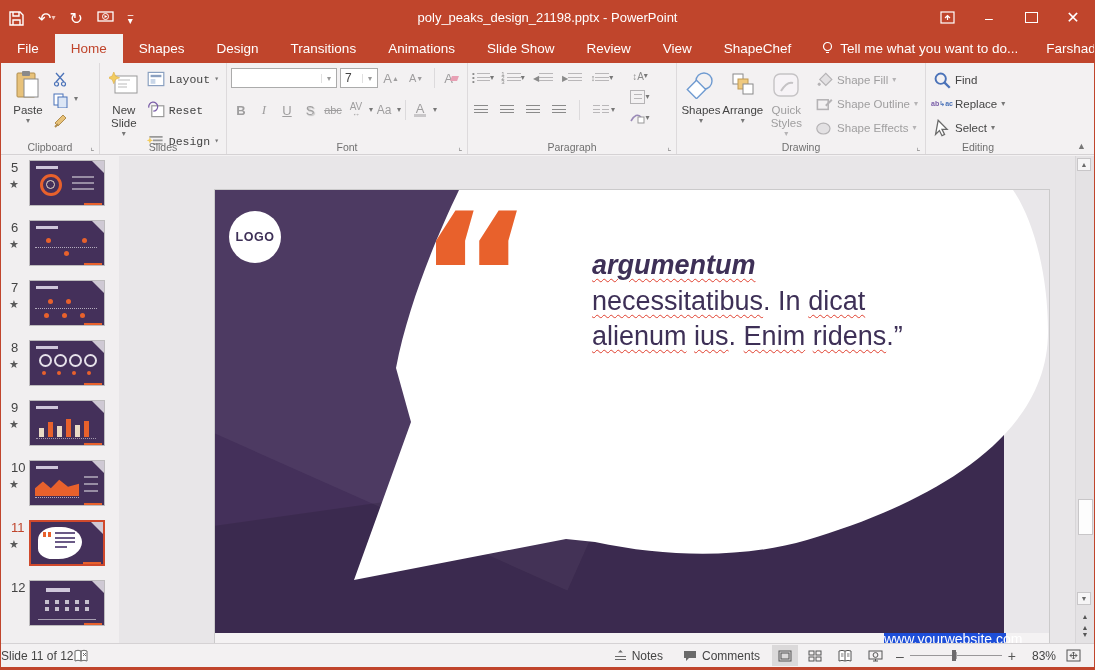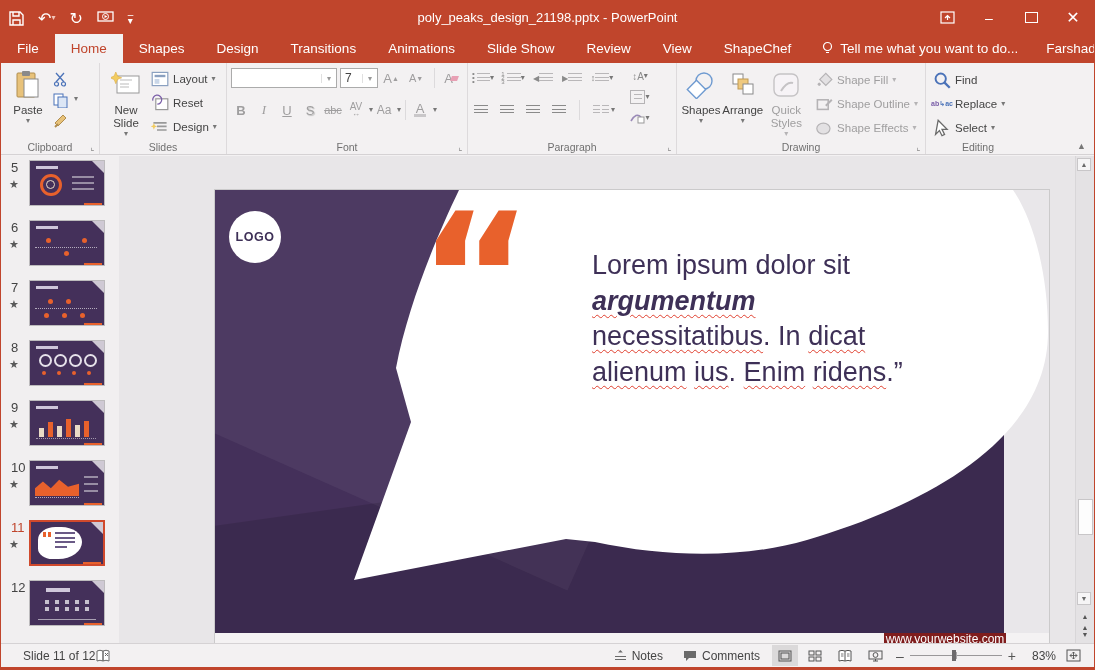--- a/index.html
+++ b/index.html
@@ -56,40 +56,40 @@
   #panelsb{position:absolute;right:0;top:0;width:17px;height:490px;background:#EBE9EA;border-left:1px solid #DFDDDE;}
   .sbarrow{position:absolute;left:1px;width:14px;height:13px;background:#F6F5F6;border:1px solid #C8C6C8;color:#6a6a6a;
            font-size:7px;line-height:12px;text-align:center;box-sizing:border-box;}
   
   #canvas{position:absolute;left:118px;top:0;width:959px;height:490px;background:#E8E6E8;overflow:hidden;margin-top:32px;}
   #slide{position:absolute;left:96px;top:2px;width:834px;height:457px;background:#E9E7EA;box-shadow:0 0 0 1px rgba(0,0,0,.12);}
   #slide-purple{position:absolute;left:0;top:0;width:789px;height:443px;background:#44305A;overflow:hidden;}
   #slide-purple .facet1{position:absolute;left:-120px;top:-200px;width:600px;height:500px;background:rgba(255,255,255,.05);transform:rotate(24deg);}
   #slide-purple .facet2{position:absolute;left:-60px;bottom:-260px;width:900px;height:420px;background:rgba(0,0,0,.12);transform:rotate(-8deg);}
   #slide-strip{position:absolute;left:0;top:443px;width:834px;height:14px;background:#F4F2F3;}
-  #banner{position:absolute;left:669px;top:443px;width:122px;height:13px;background:#7f1d1d;color:#fff;
-          font-size:12px;line-height:13px;text-align:center;}
+  #banner{position:absolute;left:669px;top:443px;width:122px;height:13px;background:#1d4ed8;color:#fff;
+          font-size:14px;line-height:13px;text-align:center;}
   #banner span{text-decoration:underline;text-decoration-style:wavy;text-decoration-color:#ff8276;text-decoration-thickness:1px;text-underline-offset:2px;}
   #bubble{position:absolute;left:0;top:0;}
   #logo{position:absolute;left:14px;top:21px;width:52px;height:52px;border-radius:50%;background:#fff;
         display:flex;align-items:center;justify-content:center;font-size:12.5px;font-weight:bold;color:#3E3057;letter-spacing:.5px;}
   #quotemark{position:absolute;left:203px;top:28px;font-size:175px;line-height:120px;font-weight:bold;color:#E8612C;font-family:"DejaVu Sans",sans-serif;}
   #quotetext{position:absolute;left:377px;top:58px;width:360px;font-size:27px;line-height:35.5px;color:#3E3057;}
   #quotetext .m{text-decoration:underline;text-decoration-style:wavy;text-decoration-color:#E0402F;text-decoration-thickness:1px;text-underline-offset:4px;}
   #quotetext .bi{font-weight:bold;font-style:italic;}
   
   #vscroll{position:absolute;right:0;top:0;width:18px;height:490px;background:#E4E2E4;border-left:1px solid #D8D6D8;}
   #vthumb{position:absolute;left:2px;top:343px;width:13px;height:34px;background:#FDFDFD;border:1px solid #C8C6C8;}
   #hscroll{position:absolute;left:2px;bottom:6px;width:938px;height:17px;background:#E4E2E4;}
   #hthumb{position:absolute;left:330px;top:1px;width:578px;height:15px;background:#FDFDFD;border:1px solid #C8C6C8;box-sizing:border-box;}
   .chev{position:absolute;right:2px;width:14px;height:12px;text-align:center;font-size:7px;line-height:11px;color:#555;}
   
   #statusbar{position:absolute;left:0;bottom:2px;width:100%;height:23px;background:#F3F1F2;border-top:1px solid #D5D2D4;
              display:flex;align-items:center;font-size:12px;color:#444;}
-  #statusbar .sleft{display:flex;align-items:center;padding-left:22px;}
+  #statusbar .sleft{display:flex;align-items:center;padding-left:0;}
   #statusbar .sright{margin-left:auto;display:flex;align-items:center;gap:4px;padding-right:8px;}
   .sitem{display:flex;align-items:center;gap:5px;padding:0 8px;height:23px;}
   .viewbtn{width:26px;height:21px;display:flex;align-items:center;justify-content:center;}
   .viewbtn.sel{background:#DBD9DA;}
   #zoomslider{display:flex;align-items:center;gap:6px;margin:0 4px;}
   #ztrack{position:relative;width:92px;height:1px;background:#9a989a;}
   #zthumb{position:absolute;left:42px;top:-5px;width:4px;height:11px;background:#6d6b6d;}
   #ztick{position:absolute;left:50%;top:-3px;width:1px;height:7px;background:#aaa8aa;}
   #redline{position:absolute;left:0;bottom:0;width:100%;height:2px;background:#C0452C;}
   svg{display:block;}
@@ -209,21 +209,21 @@
           <span class="bicon">
             <svg width="30" height="26" viewBox="0 0 30 26">
                 <rect x="6" y="4" width="22" height="17" fill="#fff" stroke="#999"></rect>
                 <path d="M9 8 h12 M9 12 h9 M9 15 h9" stroke="#bbb"></path>
                 <path d="M6 6 l2-5 2 5 5 2 -5 2 -2 5 -2-5 -5-2 z" fill="#F2CC60" stroke="#D9A93F" stroke-width=".6" transform="translate(-2,-1) scale(.85)"></path>
               </svg>
           </span>
           <span>New Slide</span>
             <span class="car">▾</span>
         </div>
-        <div style="display:flex;flex-direction:column;gap:2px;padding-top:2px;">
+        <div style="display:flex;flex-direction:column;gap:9px;padding-top:2px;font-family:Liberation Mono, monospace;">
           <span class="smallbtn">
             <svg class="icbox" width="15" height="13" viewBox="0 0 15 13">
                 <rect x="1" y="1" width="13" height="11" fill="#fff" stroke="#8aa0c0"></rect>
                 <path d="M3 4 h9" stroke="#8aa0c0" stroke-width="2"></path>
                 <rect x="3" y="6.5" width="4" height="4" fill="#c9d6e8"></rect>
               </svg>
             <span>Layout</span>
               <span class="car">▾</span>
           </span>
           <span class="smallbtn">
@@ -590,21 +590,20 @@
         </div>
         <svg id="bubble" width="834" height="457" viewBox="0 0 834 457">
           <path d="M244,0 C221,48 193,115 181,178 L196,232 L139,390 L351,349 L380,352
                    C455,368 530,368 592,350 C700,318 833,255 833,142 C833,78 816,26 798,0 Z" fill="#FFFFFF"></path>
         </svg>
         <div id="logo">
             <span>LOGO</span>
           </div>
         <div id="quotemark">“</div>
         <div id="quotetext">
-            <div><span>Lorem ipsum dolor sit</span></div>
             <div><span class="m bi">argumentum</span></div>
             <div><span class="m">necessitatibus</span><span>. In </span><span class="m">dicat</span></div>
             <div><span class="m">alienum</span><span> </span><span class="m">ius</span><span>. </span><span class="m">Enim</span><span> </span><span class="m">ridens</span><span>.”</span></div>
           </div>
         <div id="slide-strip"></div>
         <div id="banner"><span>www.yourwebsite.com</span></div>
       </div>
 
       <div id="hscroll">
         <span class="sbarrow" style="left:1px;top:2px;">◀</span>

